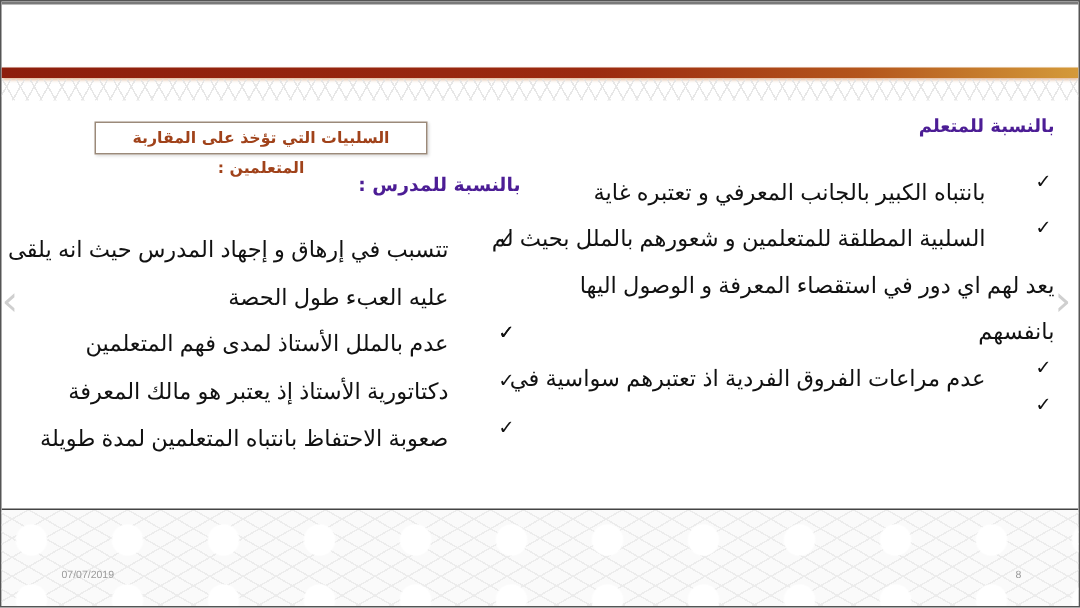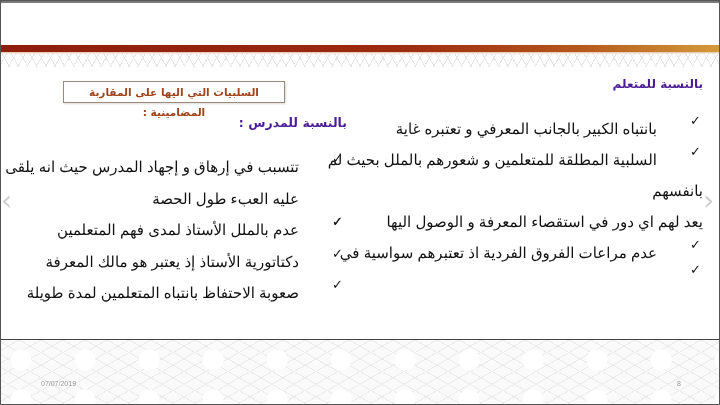--- a/index.html
+++ b/index.html
@@ -79,36 +79,36 @@
   .col-teacher .line { line-height:31.5px; height:31.5px; }
 </style>
 </head>
 <body>
 
 <div class="slide">
   <div class="top-line"></div>
   <div class="red-band"></div>
   <div class="pattern-strip"></div>
 
-  <div class="title-box">السلبيات التي اليها على المقاربة المضامينية :</div>
+  <div class="title-box">السلبيات التي تؤخذ على المقاربة المتعلمين :</div>
 
   <div class="heading heading-learner">بالنسبة للمتعلم</div>
   <div class="heading heading-teacher">بالنسبة للمدرس :</div>
 
   <div class="col col-learner">
     <div class="item">
       <span class="check">✓</span>
       <span class="line">بانتباه الكبير بالجانب المعرفي و تعتبره غاية</span>
     </div>
     <div class="item">
       <span class="check">✓</span>
       <span class="line">السلبية المطلقة للمتعلمين و شعورهم بالملل بحيث لم</span>
     </div>
+    <div class="line cont" style="margin-right:0">يعد لهم اي دور في استقصاء المعرفة و الوصول اليها</div>
     <div class="line cont">بانفسهم</div>
-    <div class="line cont" style="margin-right:0">يعد لهم اي دور في استقصاء المعرفة و الوصول اليها</div>
     <div class="item">
       <span class="check">✓</span>
       <span class="line">عدم مراعات الفروق الفردية اذ تعتبرهم سواسية في</span>
     </div>
     <div class="item" style="margin-top:-6px">
       <span class="check">✓</span>
     </div>
   </div>
 
   <div class="col col-teacher">

